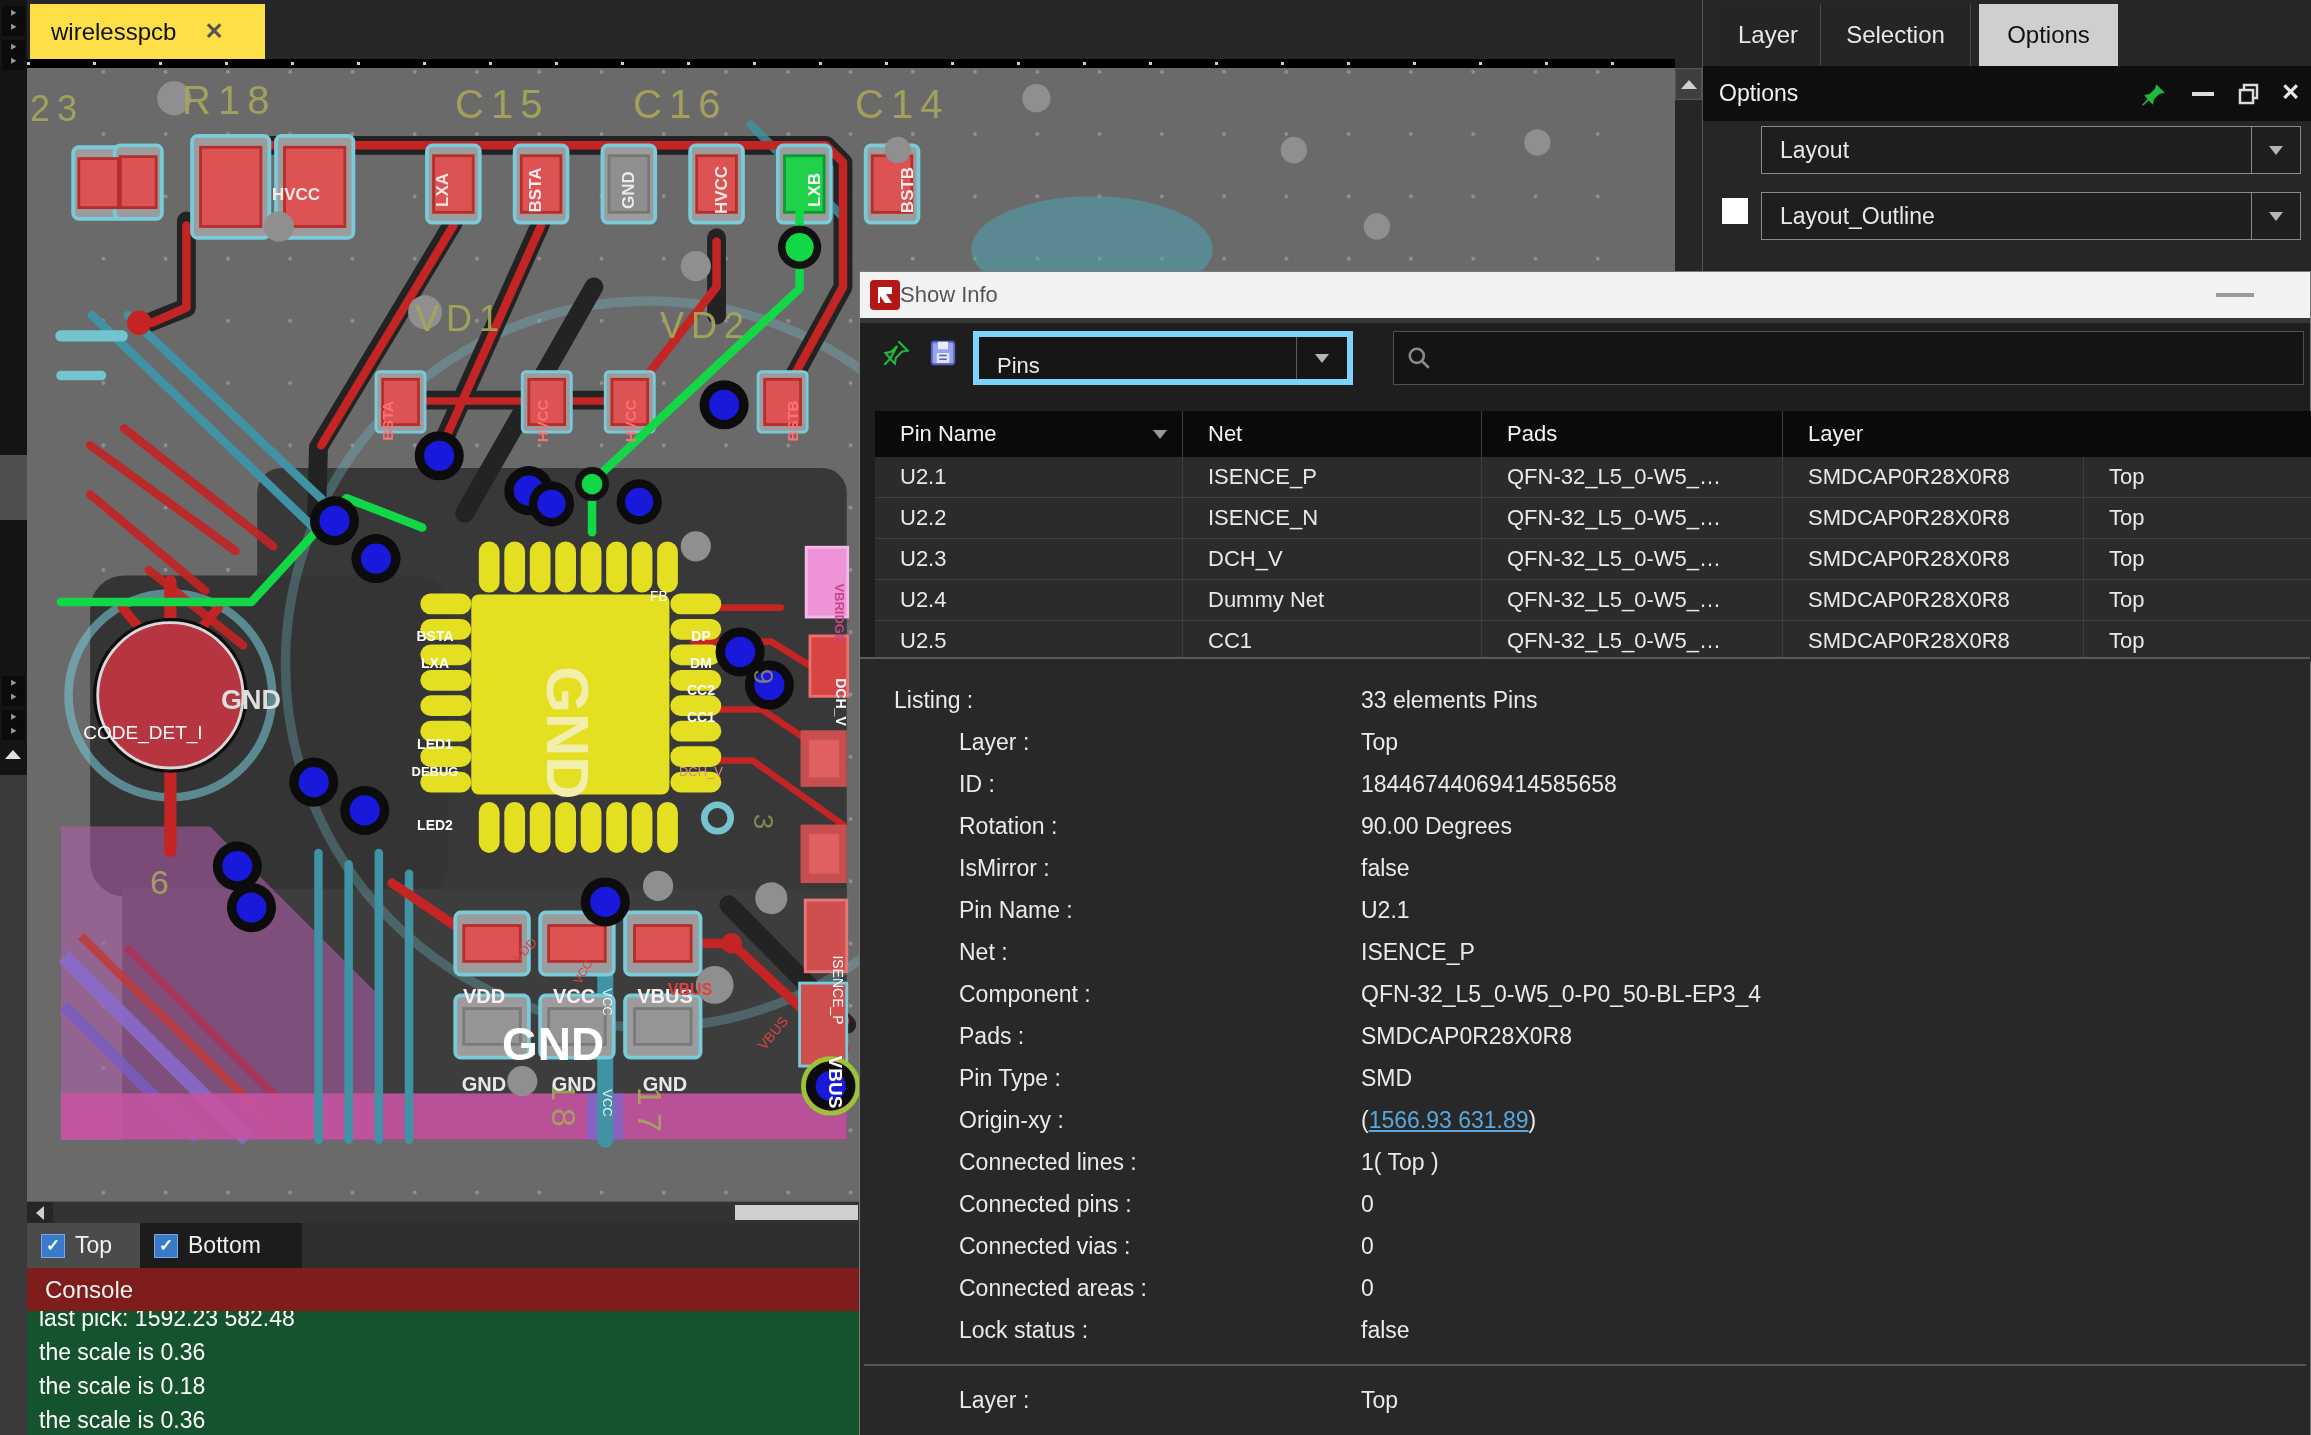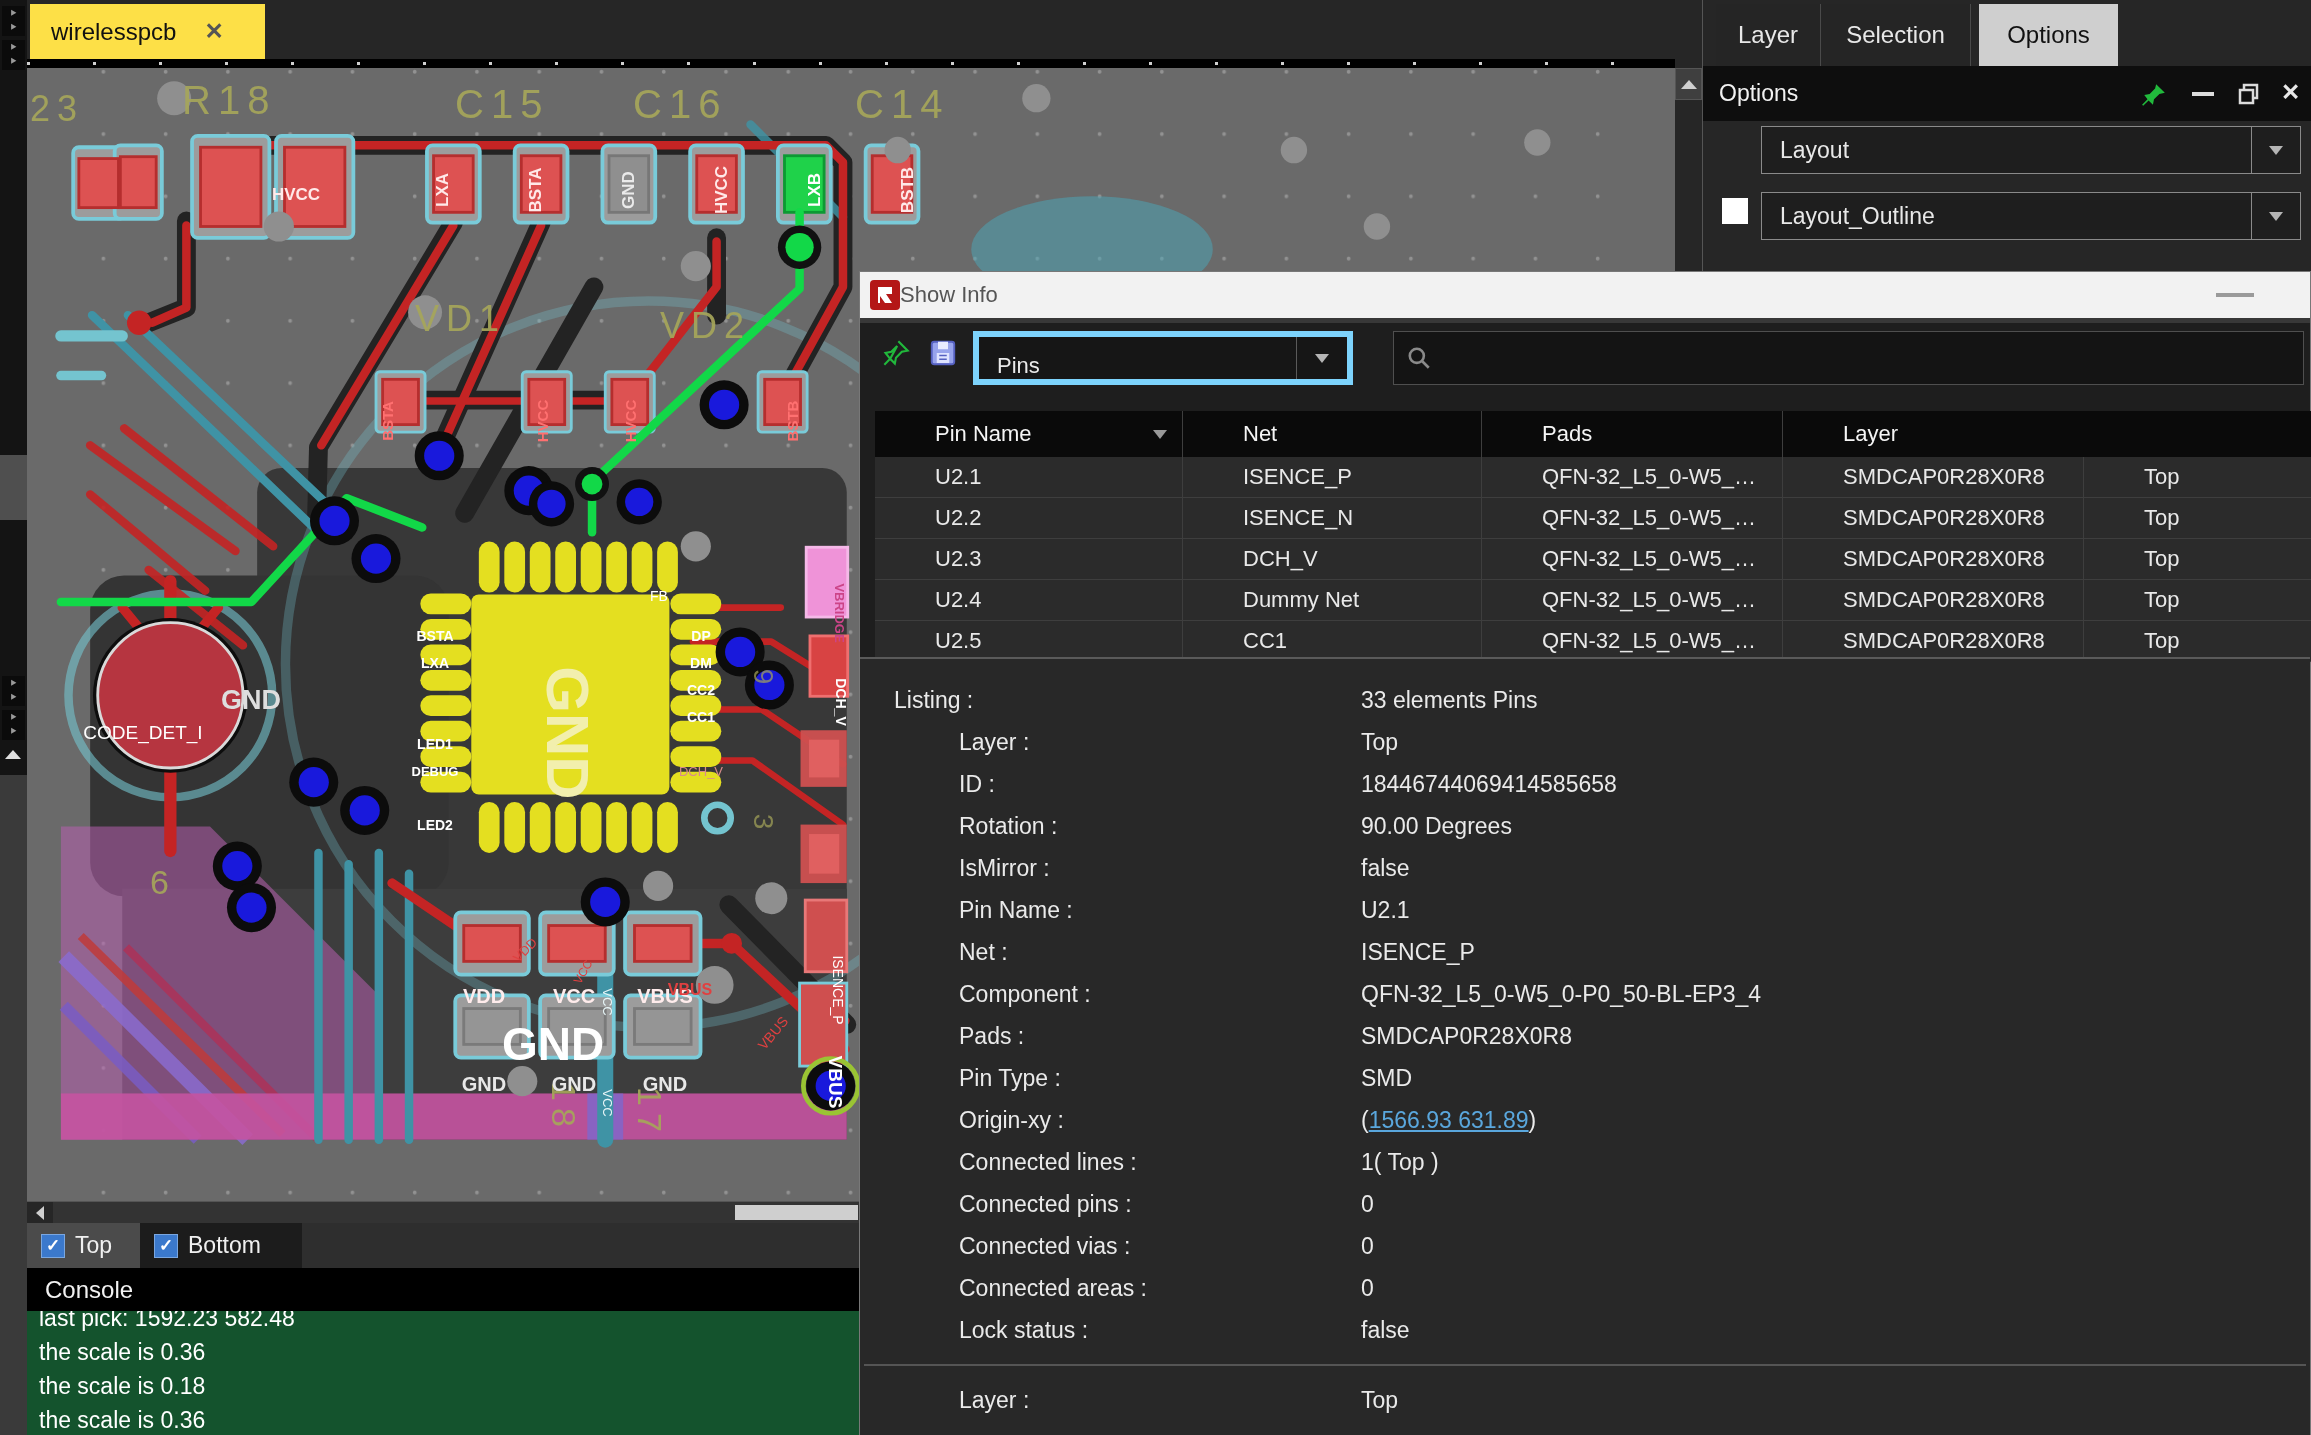--- a/index.html
+++ b/index.html
@@ -29,21 +29,21 @@
   .padlbl{color:#ffe9e9;font-size:17px;font-weight:bold;}
   .v{transform:translate(-50%,-50%) rotate(-90deg);}
   .v90{transform:translate(-50%,-50%) rotate(90deg);}
   
   #hscroll{left:27px;top:1201px;width:832px;height:22px;background:#333;border-top:1px solid #555;box-sizing:border-box;}
   #hscroll .btn{position:absolute;left:0;top:0;width:26px;height:21px;background:#262626;display:flex;align-items:center;justify-content:center;}
   #hscroll .thumb{position:absolute;left:708px;top:3px;width:123px;height:15px;background:#cfcfcf;}
   #layer-toggles{left:27px;top:1223px;width:832px;height:45px;background:#2e2e2e;}
   .tog-seg{position:absolute;top:0;height:45px;display:flex;align-items:center;gap:10px;box-sizing:border-box;padding-left:14px;font-size:23px;color:#f0f0f0;}
   .cbx{width:22px;height:22px;background:#3b79cc;border:1px solid #7aa7e0;color:#fff;font-size:17px;line-height:21px;text-align:center;font-weight:bold;}
-  #console-bar{left:27px;top:1268px;width:832px;height:43px;background:#000000;display:flex;align-items:center;padding-left:18px;box-sizing:border-box;font-size:24px;color:#f2f2f2;z-index:3;}
+  #console-bar{left:27px;top:1268px;width:832px;height:43px;background:#7f1d1d;display:flex;align-items:center;padding-left:18px;box-sizing:border-box;font-size:24px;color:#f2f2f2;z-index:3;}
   #console-out{left:27px;top:1311px;width:832px;height:124px;background:#14532d;overflow:hidden;padding-left:12px;box-sizing:border-box;}
   #console-out div{font-size:23px;color:#fff;line-height:34px;}
   #console-out div:first-child{margin-top:-10px;}
   
   #right-panel{left:1702px;top:0;width:609px;height:1435px;background:#262626;border-left:1px solid #555;box-sizing:border-box;}
   .rtab{position:absolute;top:4px;height:62px;line-height:62px;text-align:center;font-size:24px;color:#e8e8e8;background:#252525;border-right:1px solid #4a4a4a;box-sizing:border-box;}
   .rtab.active{background:#cfcfcf;color:#111;border-right:none;}
   #rp-title{position:absolute;left:0;top:66px;width:609px;height:55px;background:#0e0e0e;display:flex;align-items:center;padding-left:16px;box-sizing:border-box;font-size:23px;color:#f2f2f2;}
   .rp-ico{position:absolute;top:82px;}
   .combo{position:absolute;left:58px;width:540px;height:48px;background:#1e1e1e;border:1px solid #8a8a8a;box-sizing:border-box;display:flex;align-items:center;font-size:23px;color:#e8e8e8;}
@@ -60,21 +60,21 @@
   #dtitle .min{position:absolute;left:1356px;top:21px;width:38px;height:4px;background:#9a9a9a;}
   #dstrip{position:absolute;left:0;top:46px;width:100%;height:5px;background:#383838;}
   .tool{position:absolute;top:59px;height:54px;box-sizing:border-box;}
   #pins-combo{left:113px;width:380px;background:#161616;border:6px solid #7dd3fc;display:flex;align-items:flex-end;font-size:22px;color:#eaeaea;}
   #pins-combo .txt{padding-left:18px;flex:1;}
   #pins-combo .arr{width:50px;height:100%;border-left:1px solid #5a5a5a;display:flex;align-items:center;justify-content:center;}
   #dsearch{left:533px;width:911px;background:#141414;border:1px solid #4f4f4f;display:flex;align-items:center;padding-left:12px;}
   #dsearch input{background:transparent;border:none;outline:none;color:#eee;font-size:22px;width:840px;font-family:"Liberation Sans",sans-serif;}
   #dtable{position:absolute;left:15px;top:139px;width:1437px;}
   .trow{display:grid;grid-template-columns:308px 299px 301px 301px auto;}
-  .trow>div{padding-left:16px;border-right:1px solid #3e3e3e;box-sizing:border-box;white-space:nowrap;overflow:hidden;margin-left:44px;}
+  .trow>div{padding-left:25px;border-right:1px solid #3e3e3e;box-sizing:border-box;white-space:nowrap;overflow:hidden;}
   .trow>div:last-child{border-right:none;}
   .thead{background:#0a0a0a;height:46px;line-height:46px;font-size:22px;color:#f5f5f5;position:relative;}
   .tbody-row{background:#2b2b2b;height:40px;line-height:40px;font-size:22px;color:#e9e9e9;border-bottom:1px solid #3e3e3e;}
   #details{position:absolute;left:0;top:385px;width:100%;height:779px;background:#282828;border-top:2px solid #5a5a5a;box-sizing:border-box;padding-top:20px;}
   .drow{position:relative;height:42px;font-size:23px;color:#eaeaea;}
   .dlbl{position:absolute;left:99px;top:8px;}
   .dlbl.first{left:34px;}
   .dval{position:absolute;left:501px;top:8px;}
   .dval a{color:#5aa7dd;}
   .dsep{height:2px;background:#555;margin:13px 4px;}

